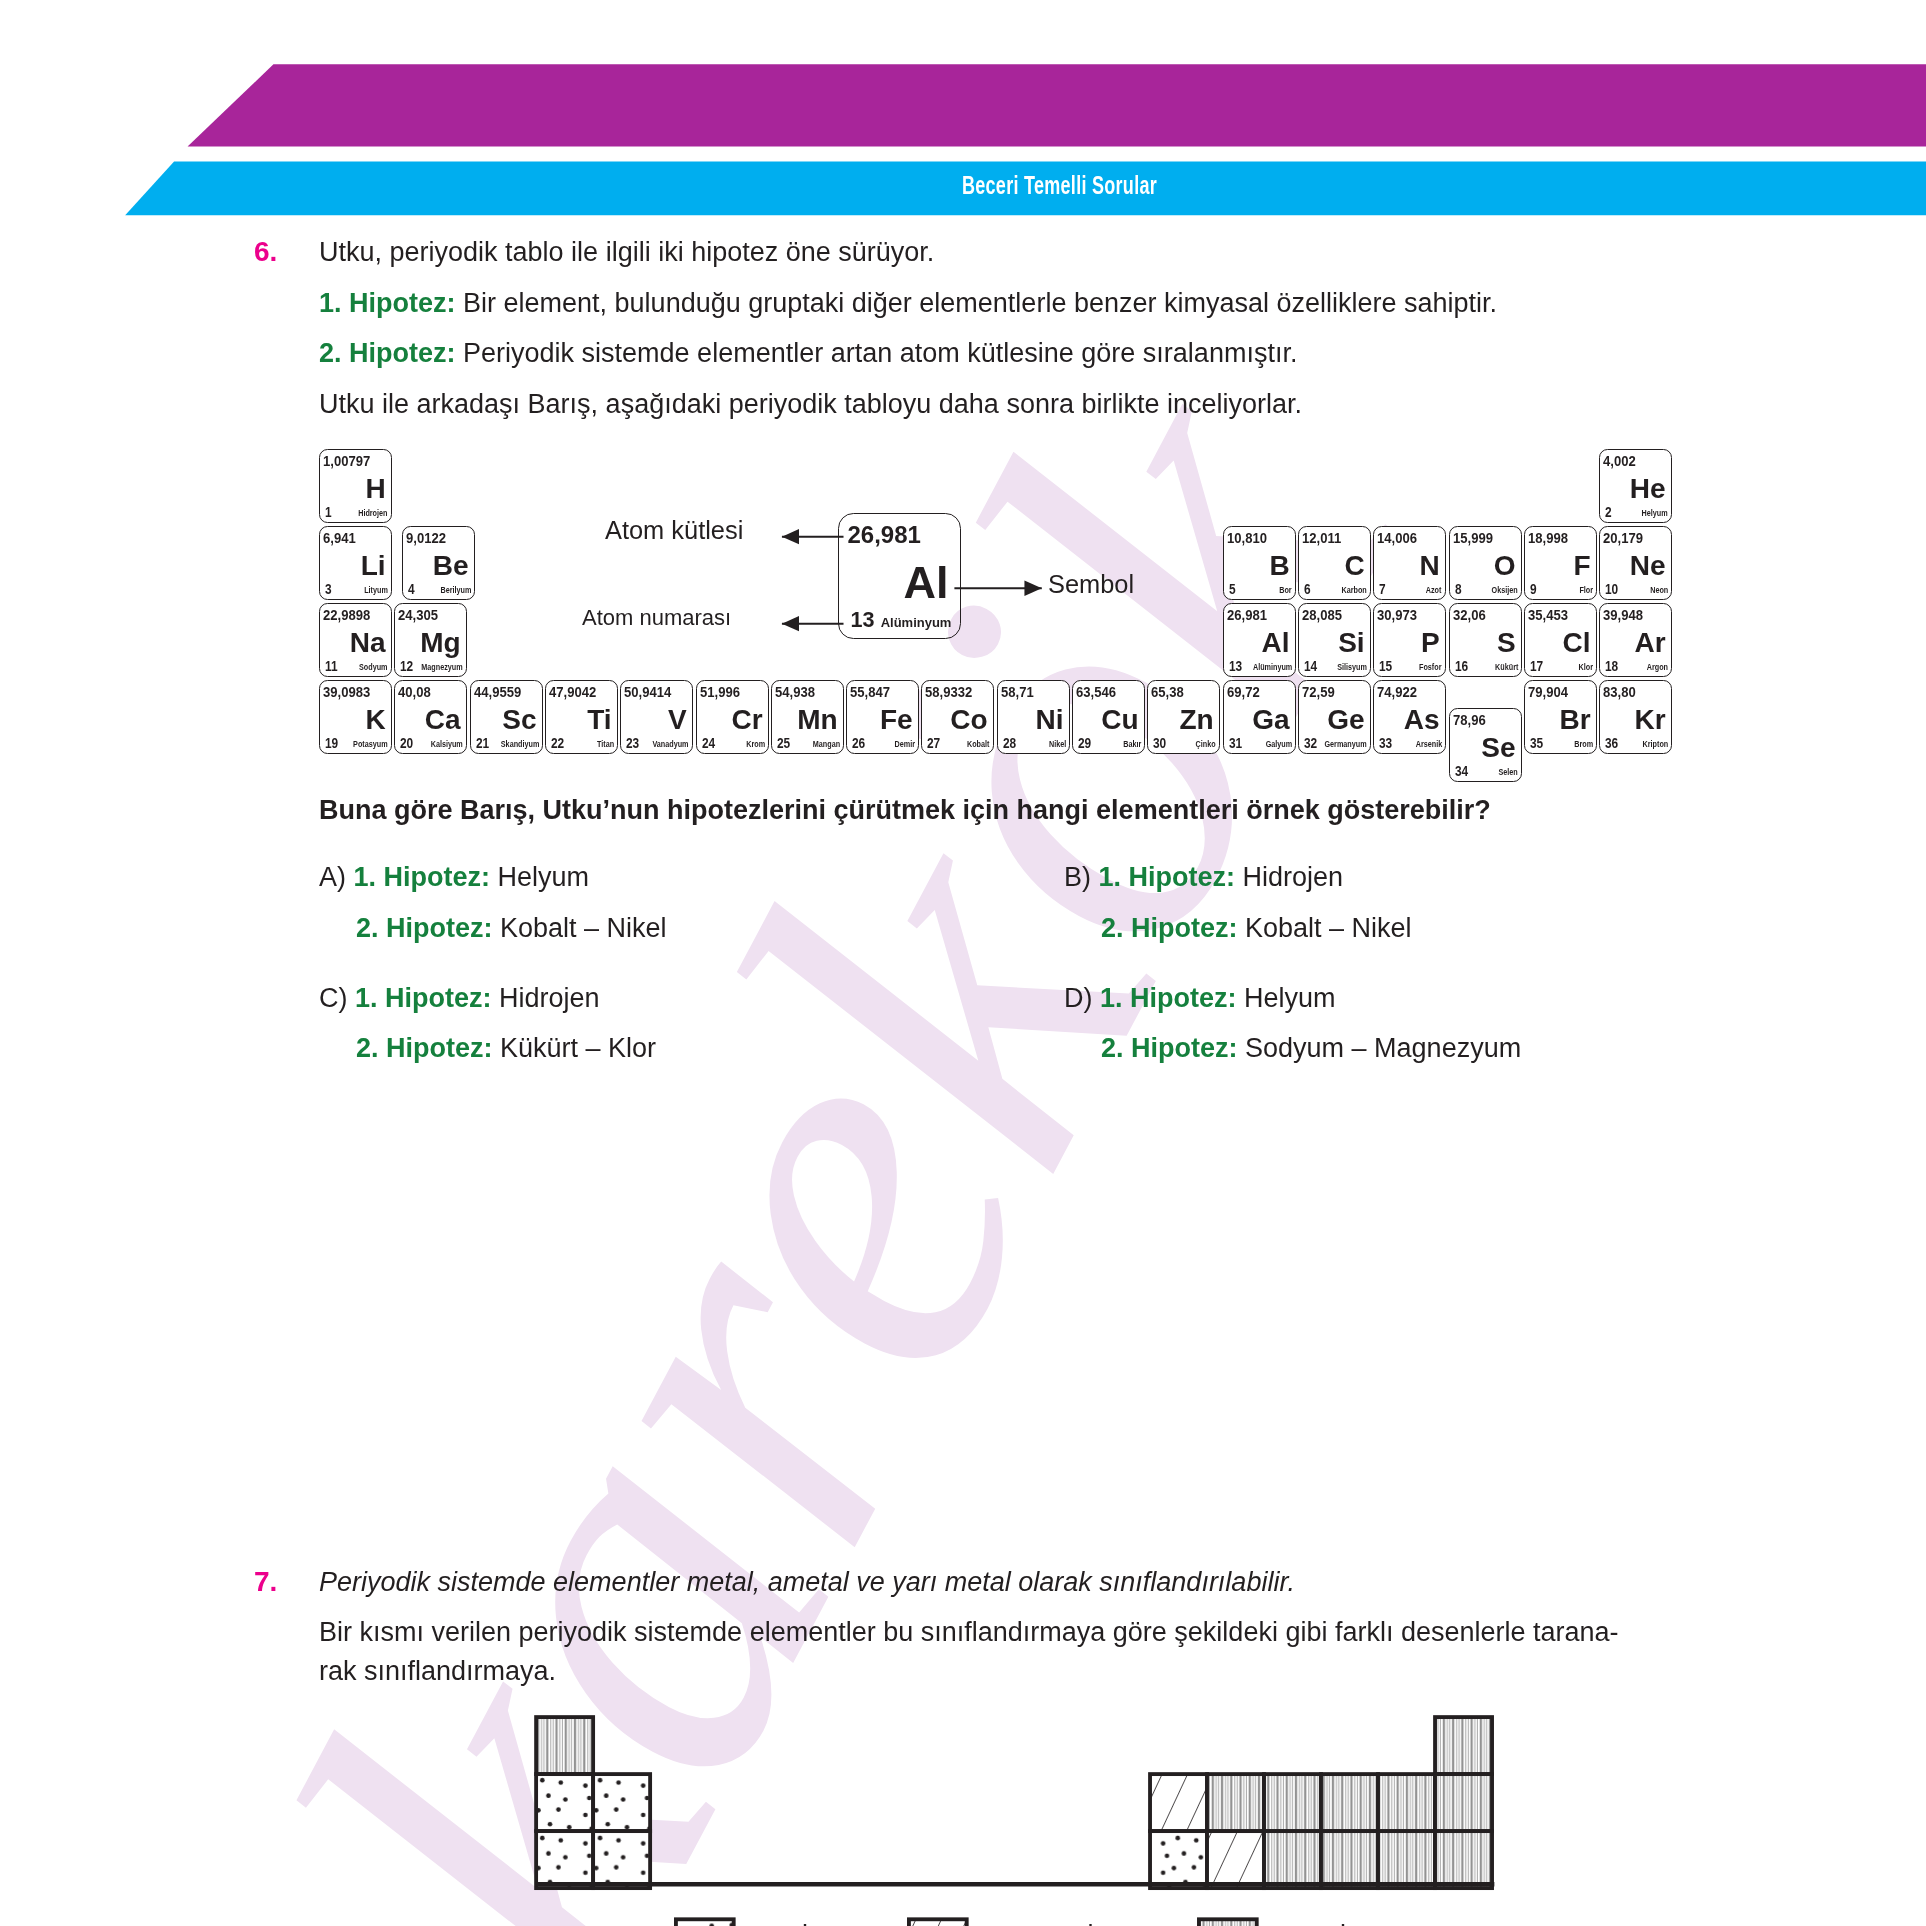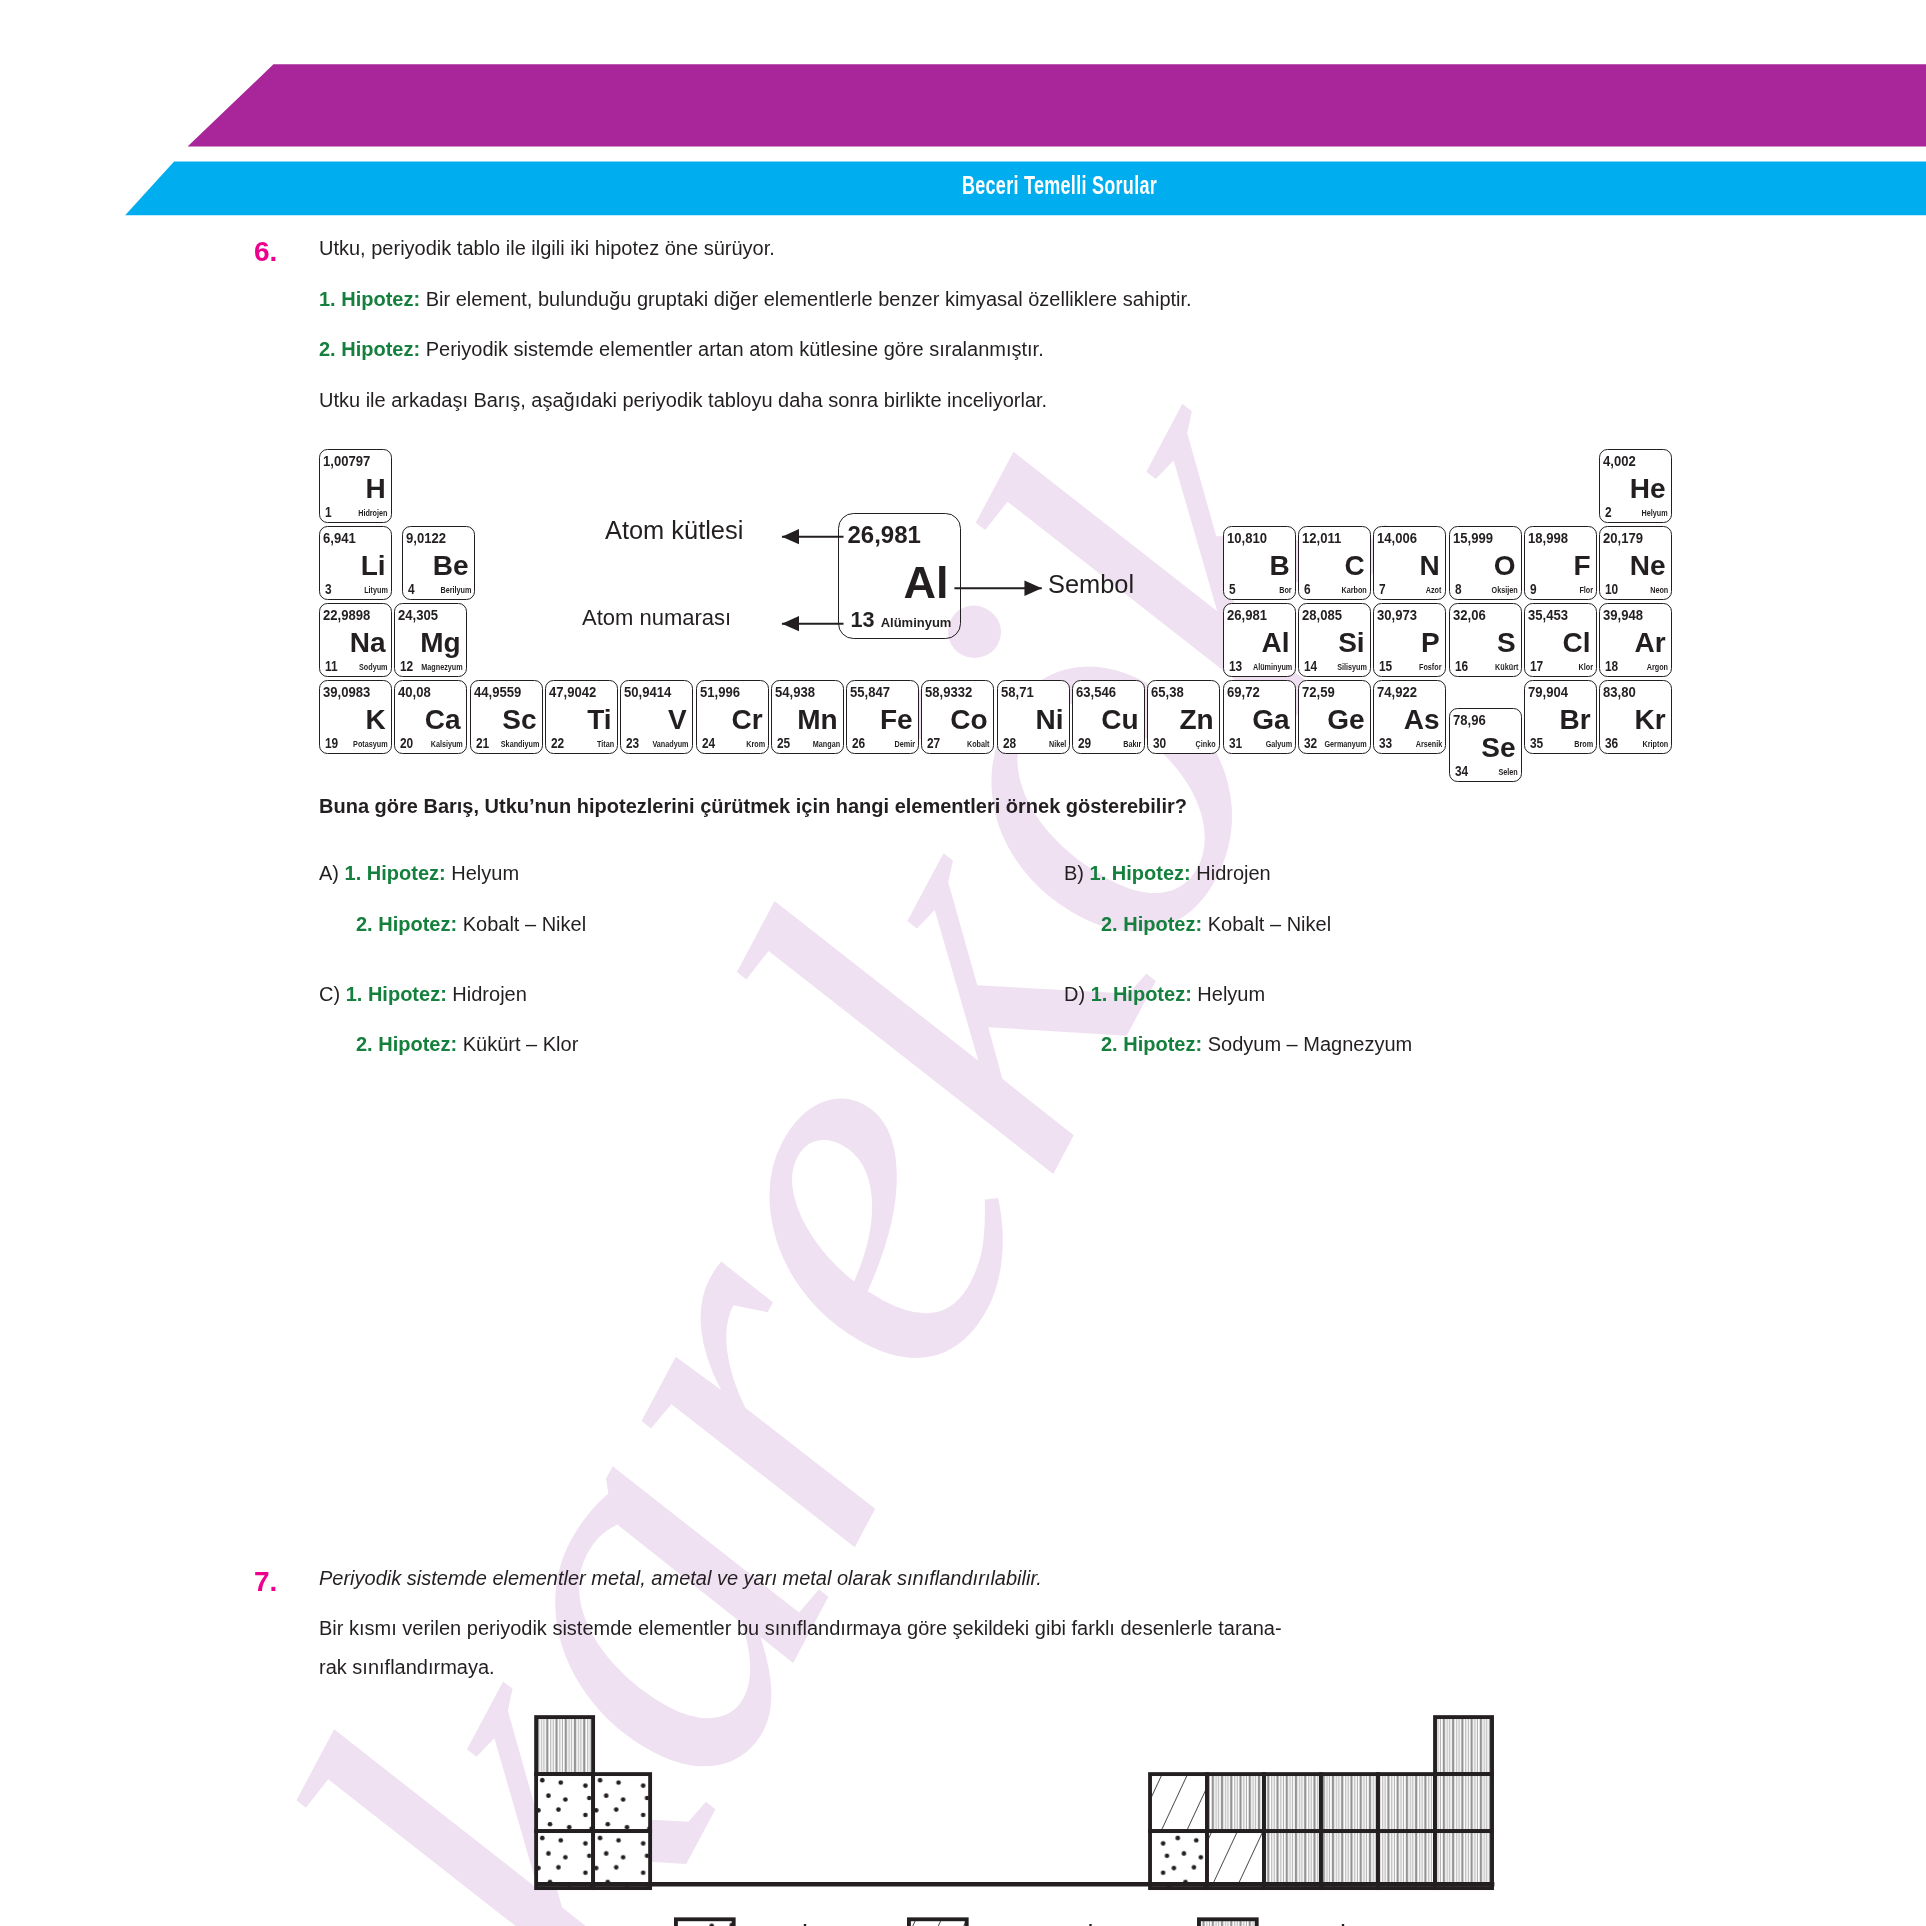--- a/index.html
+++ b/index.html
@@ -7,21 +7,21 @@
   .abs { position:absolute; }
 
   
   .band-purple { left:0; top:0; width:1965px; height:2512px; pointer-events:none; }
   .header-title { left:809px; top:171px; width:501px; text-align:center; color:#ffffff; font-family:"Liberation Sans", sans-serif; font-weight:bold; font-size:25px; transform:scaleX(0.72); transform-origin:center; letter-spacing:0.4px; }
 
   
   .watermark { left:0; top:0; width:1965px; height:2512px; pointer-events:none; }
 
   .qnum { color:#ec008c; font-weight:bold; font-size:28px; }
-  .txt { font-size:20px; line-height:1.2; white-space:nowrap; }
+  .txt { font-size:27px; line-height:1.2; white-space:nowrap; }
   .bold { font-weight:bold; }
   .red { color:#15803d; font-weight:bold; }
   .ital { font-style:italic; }
 
   
   .cell { position:absolute; width:73px; height:74px; border:1.9px solid #231f20; border-radius:8.5px; box-sizing:border-box; background:#fff; }
   .cell .mass { position:absolute; left:3.1px; top:1.5px; font-weight:bold; font-size:15.4px; transform:scaleX(0.85); transform-origin:left; white-space:nowrap; }
   .cell .sym { position:absolute; right:5.4px; top:23px; font-weight:bold; font-size:28px; white-space:nowrap; }
   .cell .num { position:absolute; left:4.6px; bottom:2.3px; font-weight:bold; font-size:14px; transform:scaleX(0.85); transform-origin:left; white-space:nowrap;}
   .cell .nm { position:absolute; right:3.1px; bottom:3.9px; font-weight:bold; font-size:8.5px; white-space:nowrap; transform:scaleX(0.85); transform-origin:right; }

